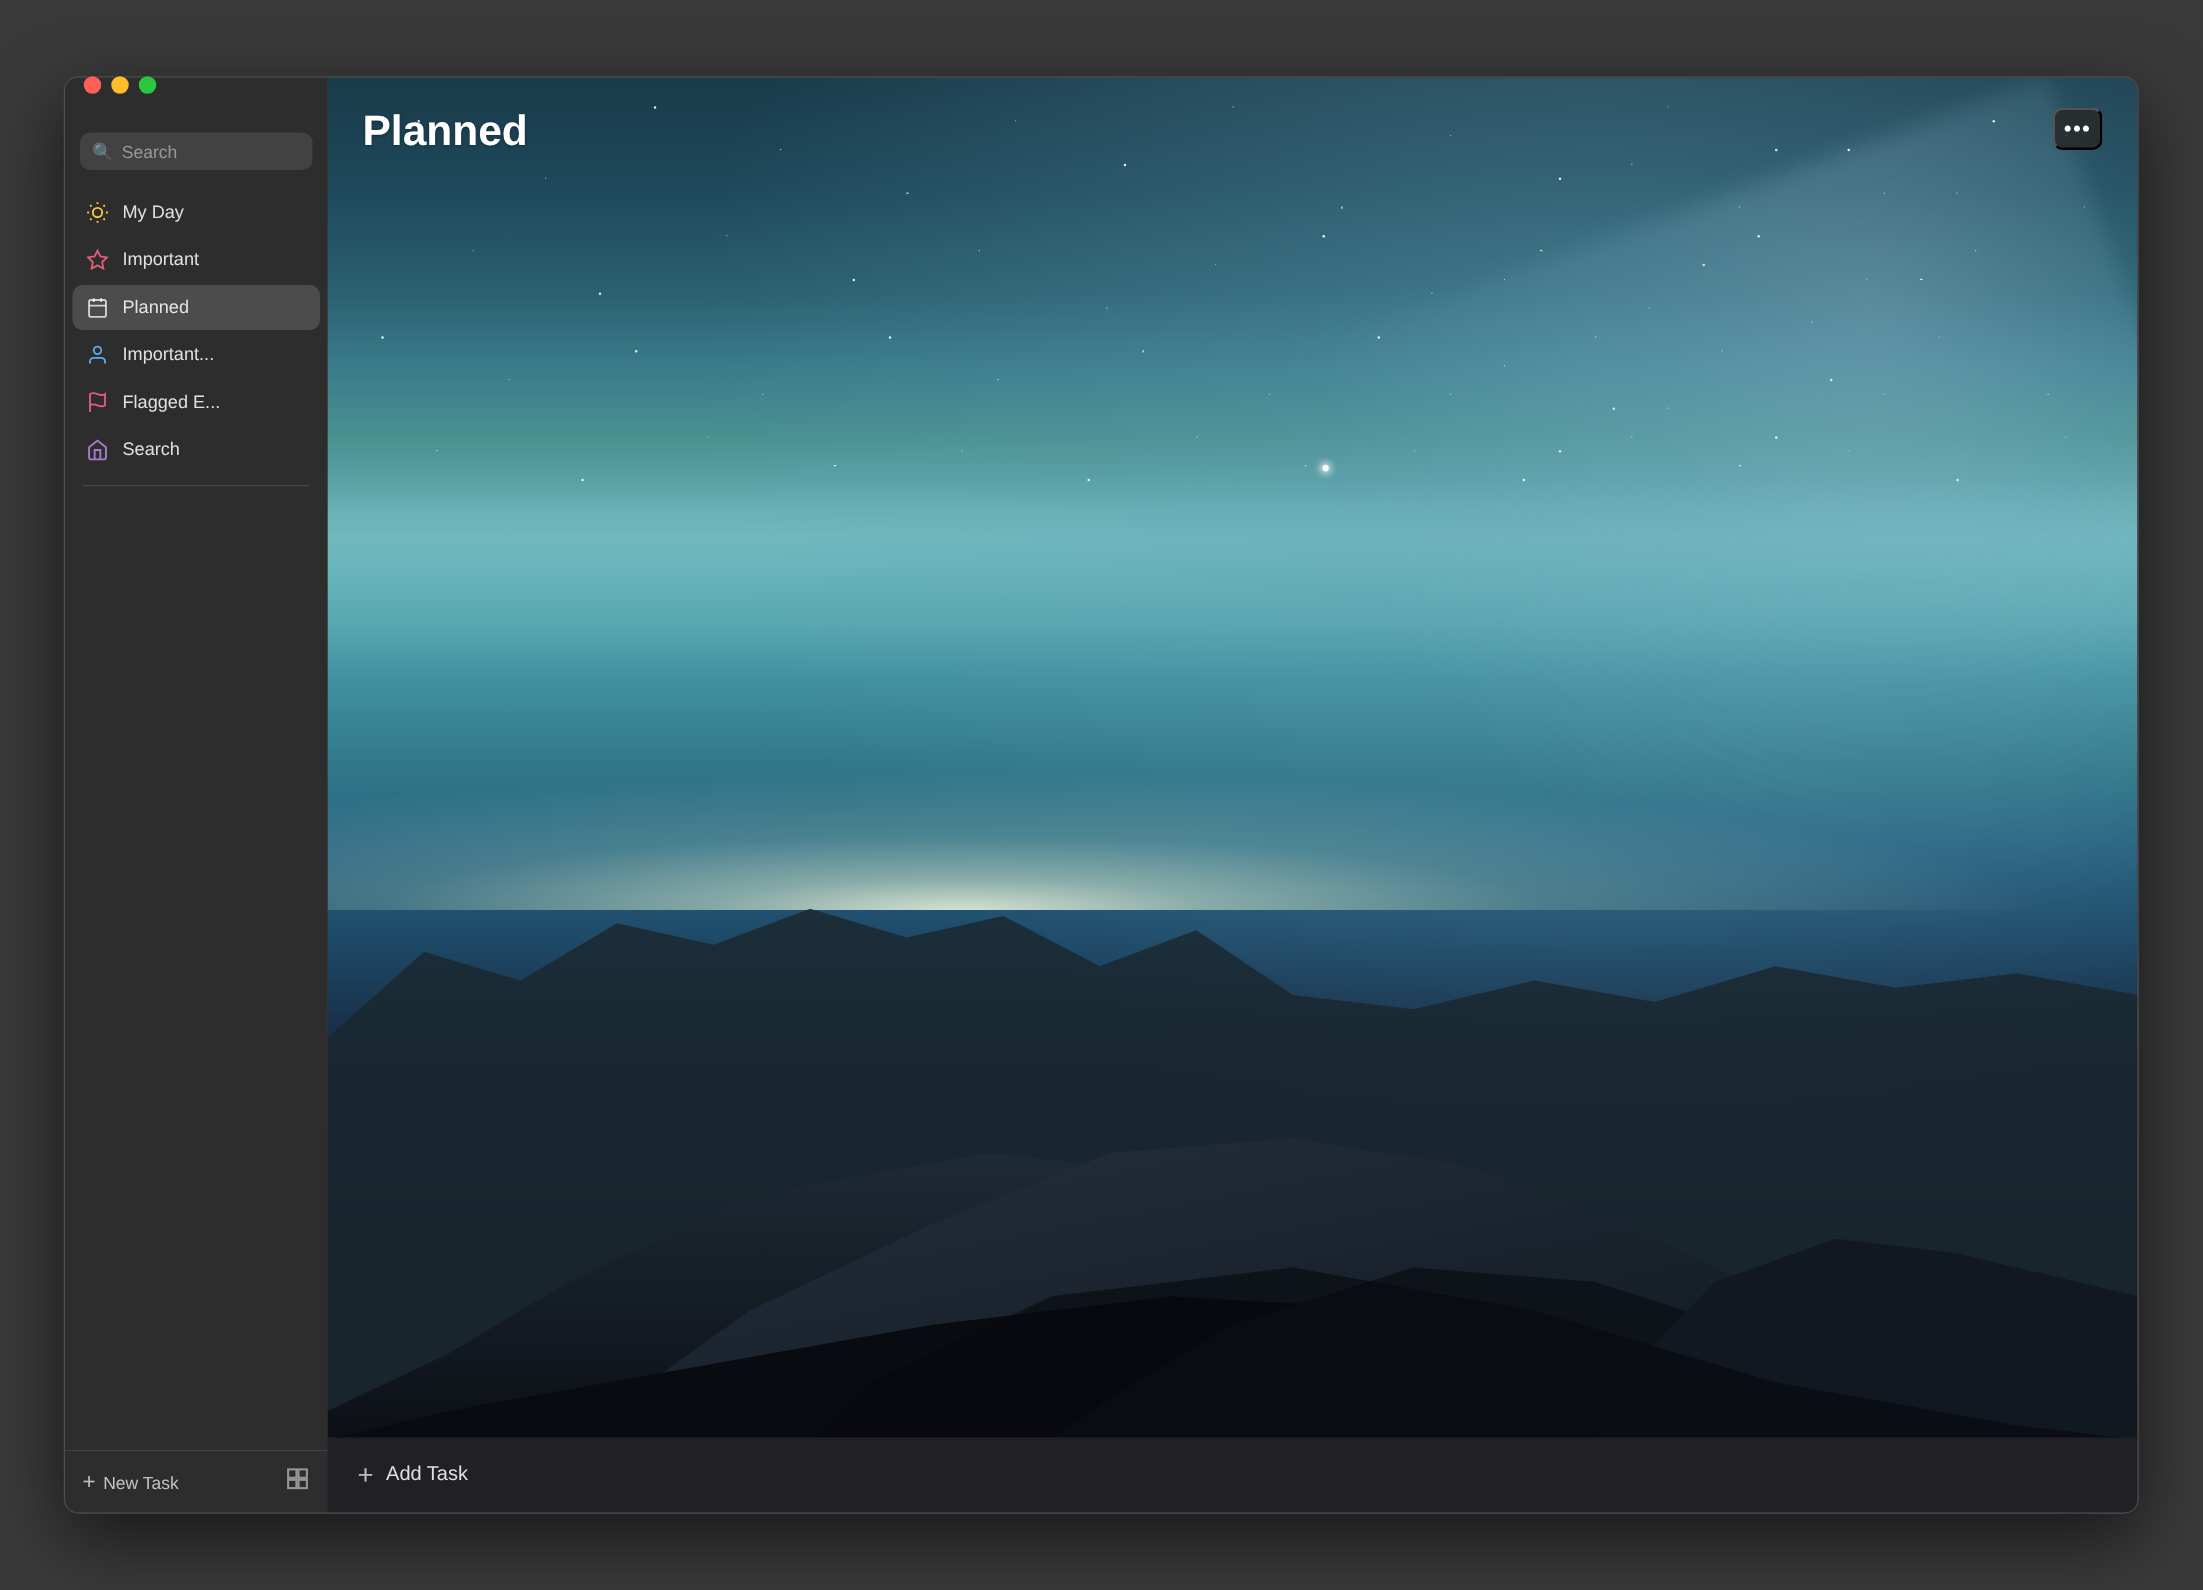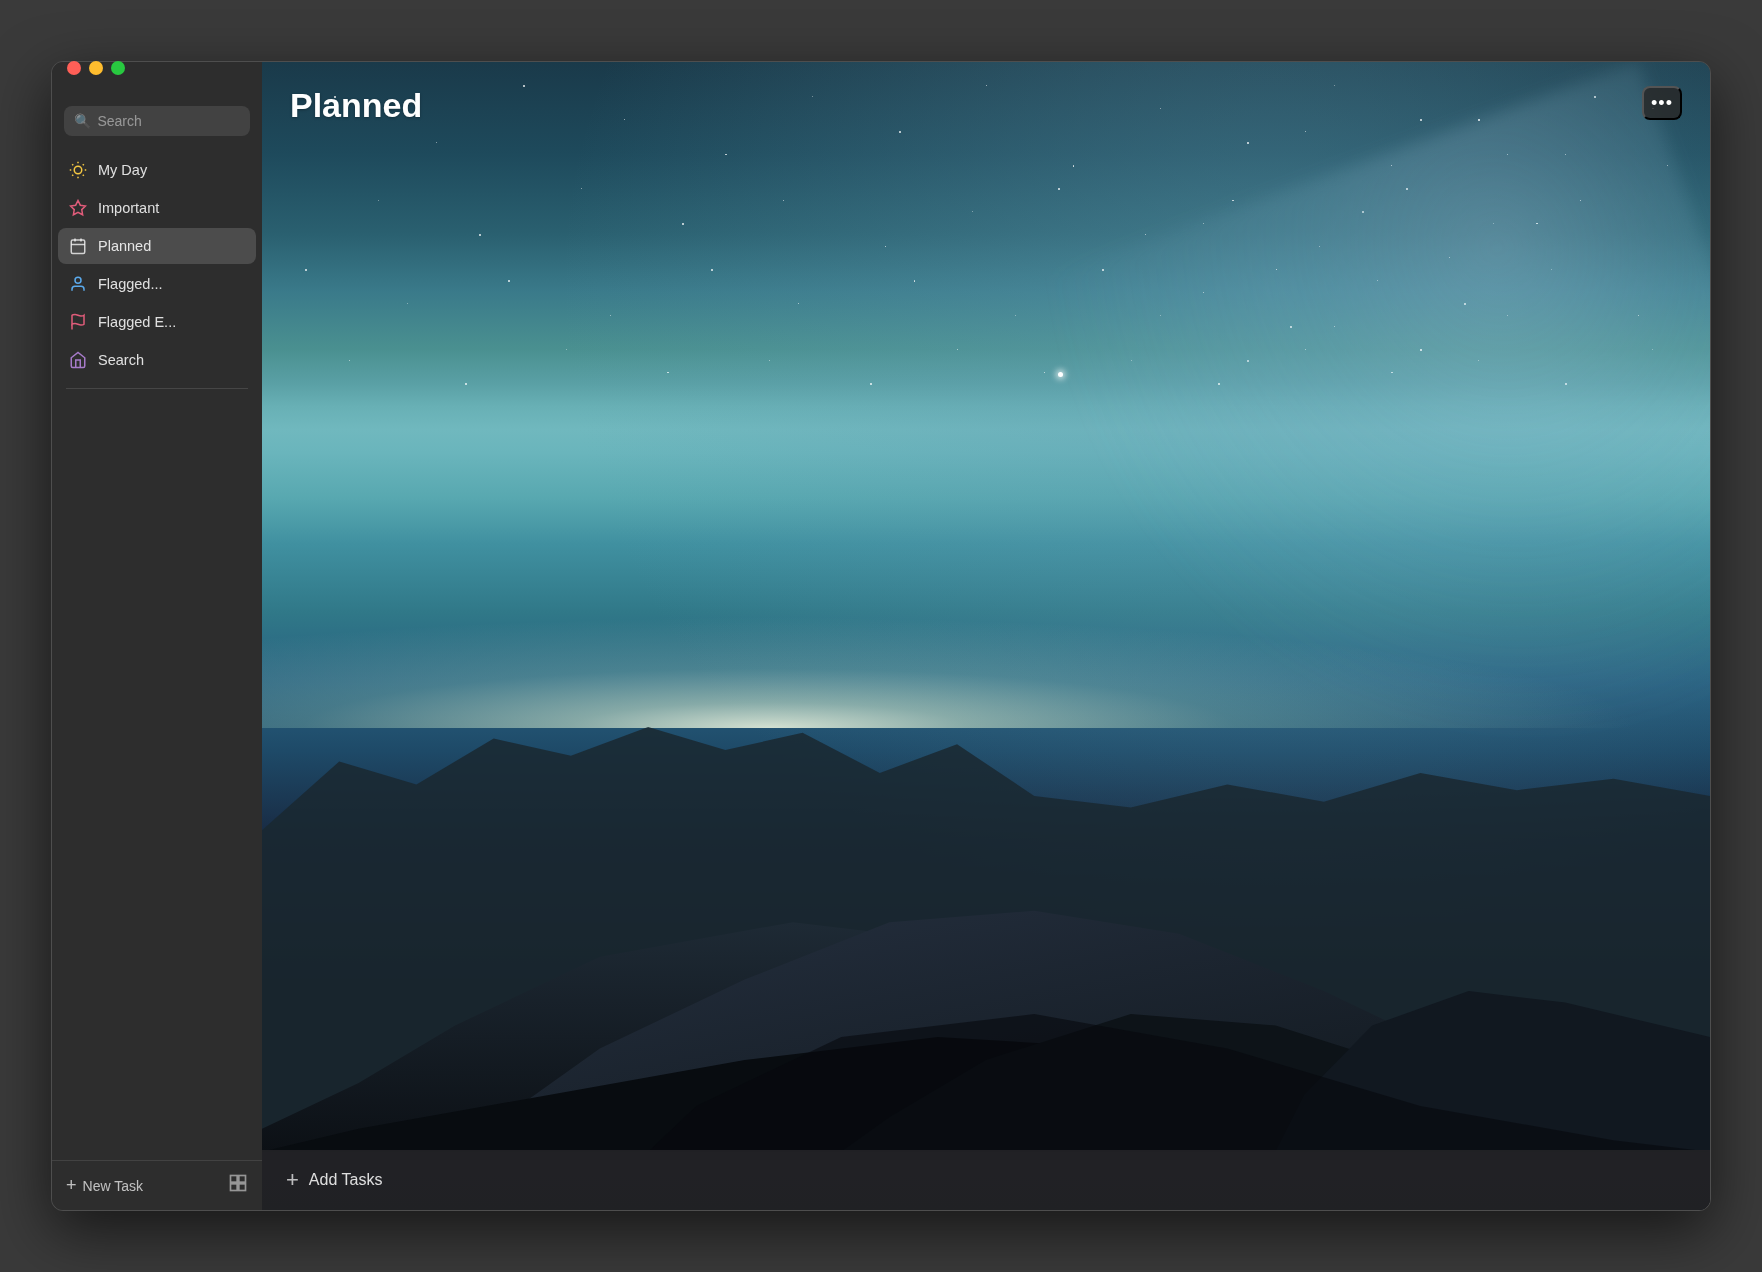--- a/index.html
+++ b/index.html
@@ -369,21 +369,21 @@
         <span>Planned</span>
       </div>
 
       <div class="nav-item">
         <span class="icon icon-assigned">
           <svg width="18" height="18" viewBox="0 0 24 24" fill="none" stroke="#5baaec" stroke-width="2">
             <path d="M20 21v-2a4 4 0 0 0-4-4H8a4 4 0 0 0-4 4v2"></path>
             <circle cx="12" cy="7" r="4"></circle>
           </svg>
         </span>
-        <span>Flagged...</span>
+        <span>Important...</span>
       </div>
 
       <div class="nav-item">
         <span class="icon icon-flagged">
           <svg width="18" height="18" viewBox="0 0 24 24" fill="none" stroke="#e05c7a" stroke-width="2">
             <path d="M4 15s1-1 4-1 5 2 8 2 4-1 4-1V3s-1 1-4 1-5-2-8-2-4 1-4 1z"></path>
             <line x1="4" y1="22" x2="4" y2="15"></line>
           </svg>
         </span>
         <span>Flagged E...</span>
@@ -552,18 +552,18 @@
     </div>
 
     <div class="header">
       <h1 class="page-title">Planned</h1>
       <button class="more-button">•••</button>
     </div>
 
     <div class="bottom-bar">
       <div class="add-task-btn">
         <span class="add-task-plus">+</span>
-        <span>Add Tasks</span>
+        <span>Add Task</span>
       </div>
     </div>
 
   </div>
 </div>
 
 </body></html>

